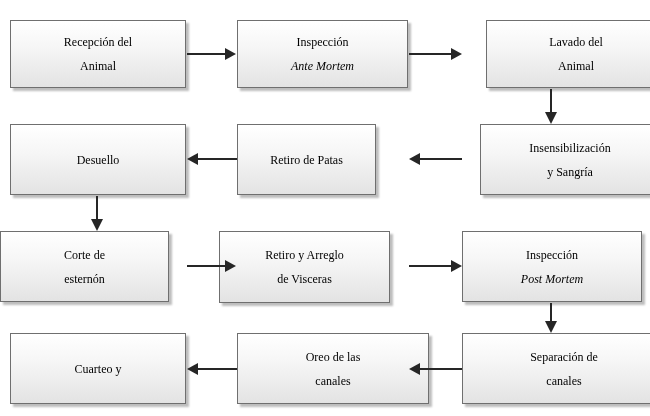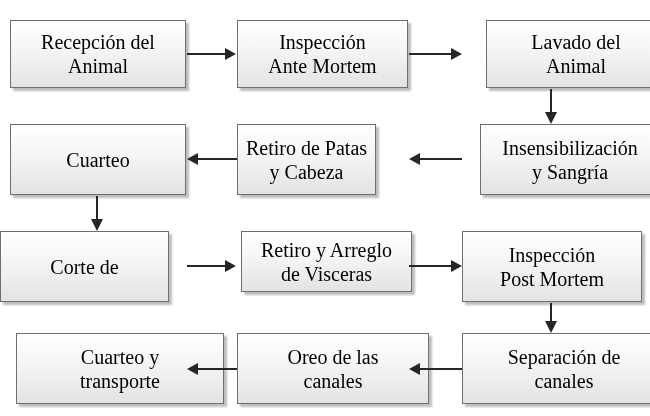--- a/index.html
+++ b/index.html
@@ -20,25 +20,25 @@
     position: absolute;
     box-sizing: border-box;
     border: 1px solid #6f6f6f;
     background: linear-gradient(180deg, #ffffff 0%, #f6f6f6 40%, #e3e3e3 100%);
     box-shadow: 3px 3px 2px #bdbdbd;
     display: flex;
     flex-direction: column;
     align-items: center;
     justify-content: center;
     text-align: center;
-    font-size: 20px;
+    font-size: 12px;
     line-height: 24px;
   }
   .ln { display: block; white-space: nowrap; }
-  .italic { }
+  .italic { font-style: italic; }
 
   .ar { position: absolute; background: #262626; }
   .ar.h { height: 2px; }
   .ar.h.right::after {
     content: "";
     position: absolute;
     right: -11px;
     top: -5px;
     width: 0; height: 0;
     border-top: 6px solid transparent;
@@ -79,46 +79,45 @@
   <div class="node" style="left:237px;top:20px;width:171px;height:68px">
     <span class="ln">Inspección</span>
     <span class="ln italic">Ante Mortem</span>
   </div>
   <div class="node" style="left:486px;top:20px;width:180px;height:68px">
     <span class="ln">Lavado del</span>
     <span class="ln">Animal</span>
   </div>
 
   <div class="node" style="left:10px;top:124px;width:176px;height:71px">
-    <span class="ln">Cuarteo</span>
+    <span class="ln">Desuello</span>
   </div>
   <div class="node" style="left:237px;top:124px;width:139px;height:71px">
     <span class="ln">Retiro de Patas</span>
-    <span class="ln">y Cabeza</span>
   </div>
   <div class="node" style="left:480px;top:124px;width:180px;height:71px">
     <span class="ln">Insensibilización</span>
     <span class="ln">y Sangría</span>
   </div>
 
   <div class="node" style="left:0;top:231px;width:169px;height:71px">
     <span class="ln">Corte de</span>
+    <span class="ln">esternón</span>
   </div>
-  <div class="node" style="left:241px;top:231px;width:171px;height:61px">
+  <div class="node" style="left:219px;top:231px;width:171px;height:72px">
     <span class="ln">Retiro y Arreglo</span>
     <span class="ln">de Visceras</span>
   </div>
   <div class="node" style="left:462px;top:231px;width:180px;height:71px">
     <span class="ln">Inspección</span>
     <span class="ln italic">Post Mortem</span>
   </div>
 
-  <div class="node" style="left:16px;top:333px;width:208px;height:71px">
+  <div class="node" style="left:10px;top:333px;width:176px;height:71px">
     <span class="ln">Cuarteo y</span>
-    <span class="ln">transporte</span>
   </div>
   <div class="node" style="left:237px;top:333px;width:192px;height:71px">
     <span class="ln">Oreo de las</span>
     <span class="ln">canales</span>
   </div>
   <div class="node" style="left:462px;top:333px;width:204px;height:71px">
     <span class="ln">Separación de</span>
     <span class="ln">canales</span>
   </div>
 

